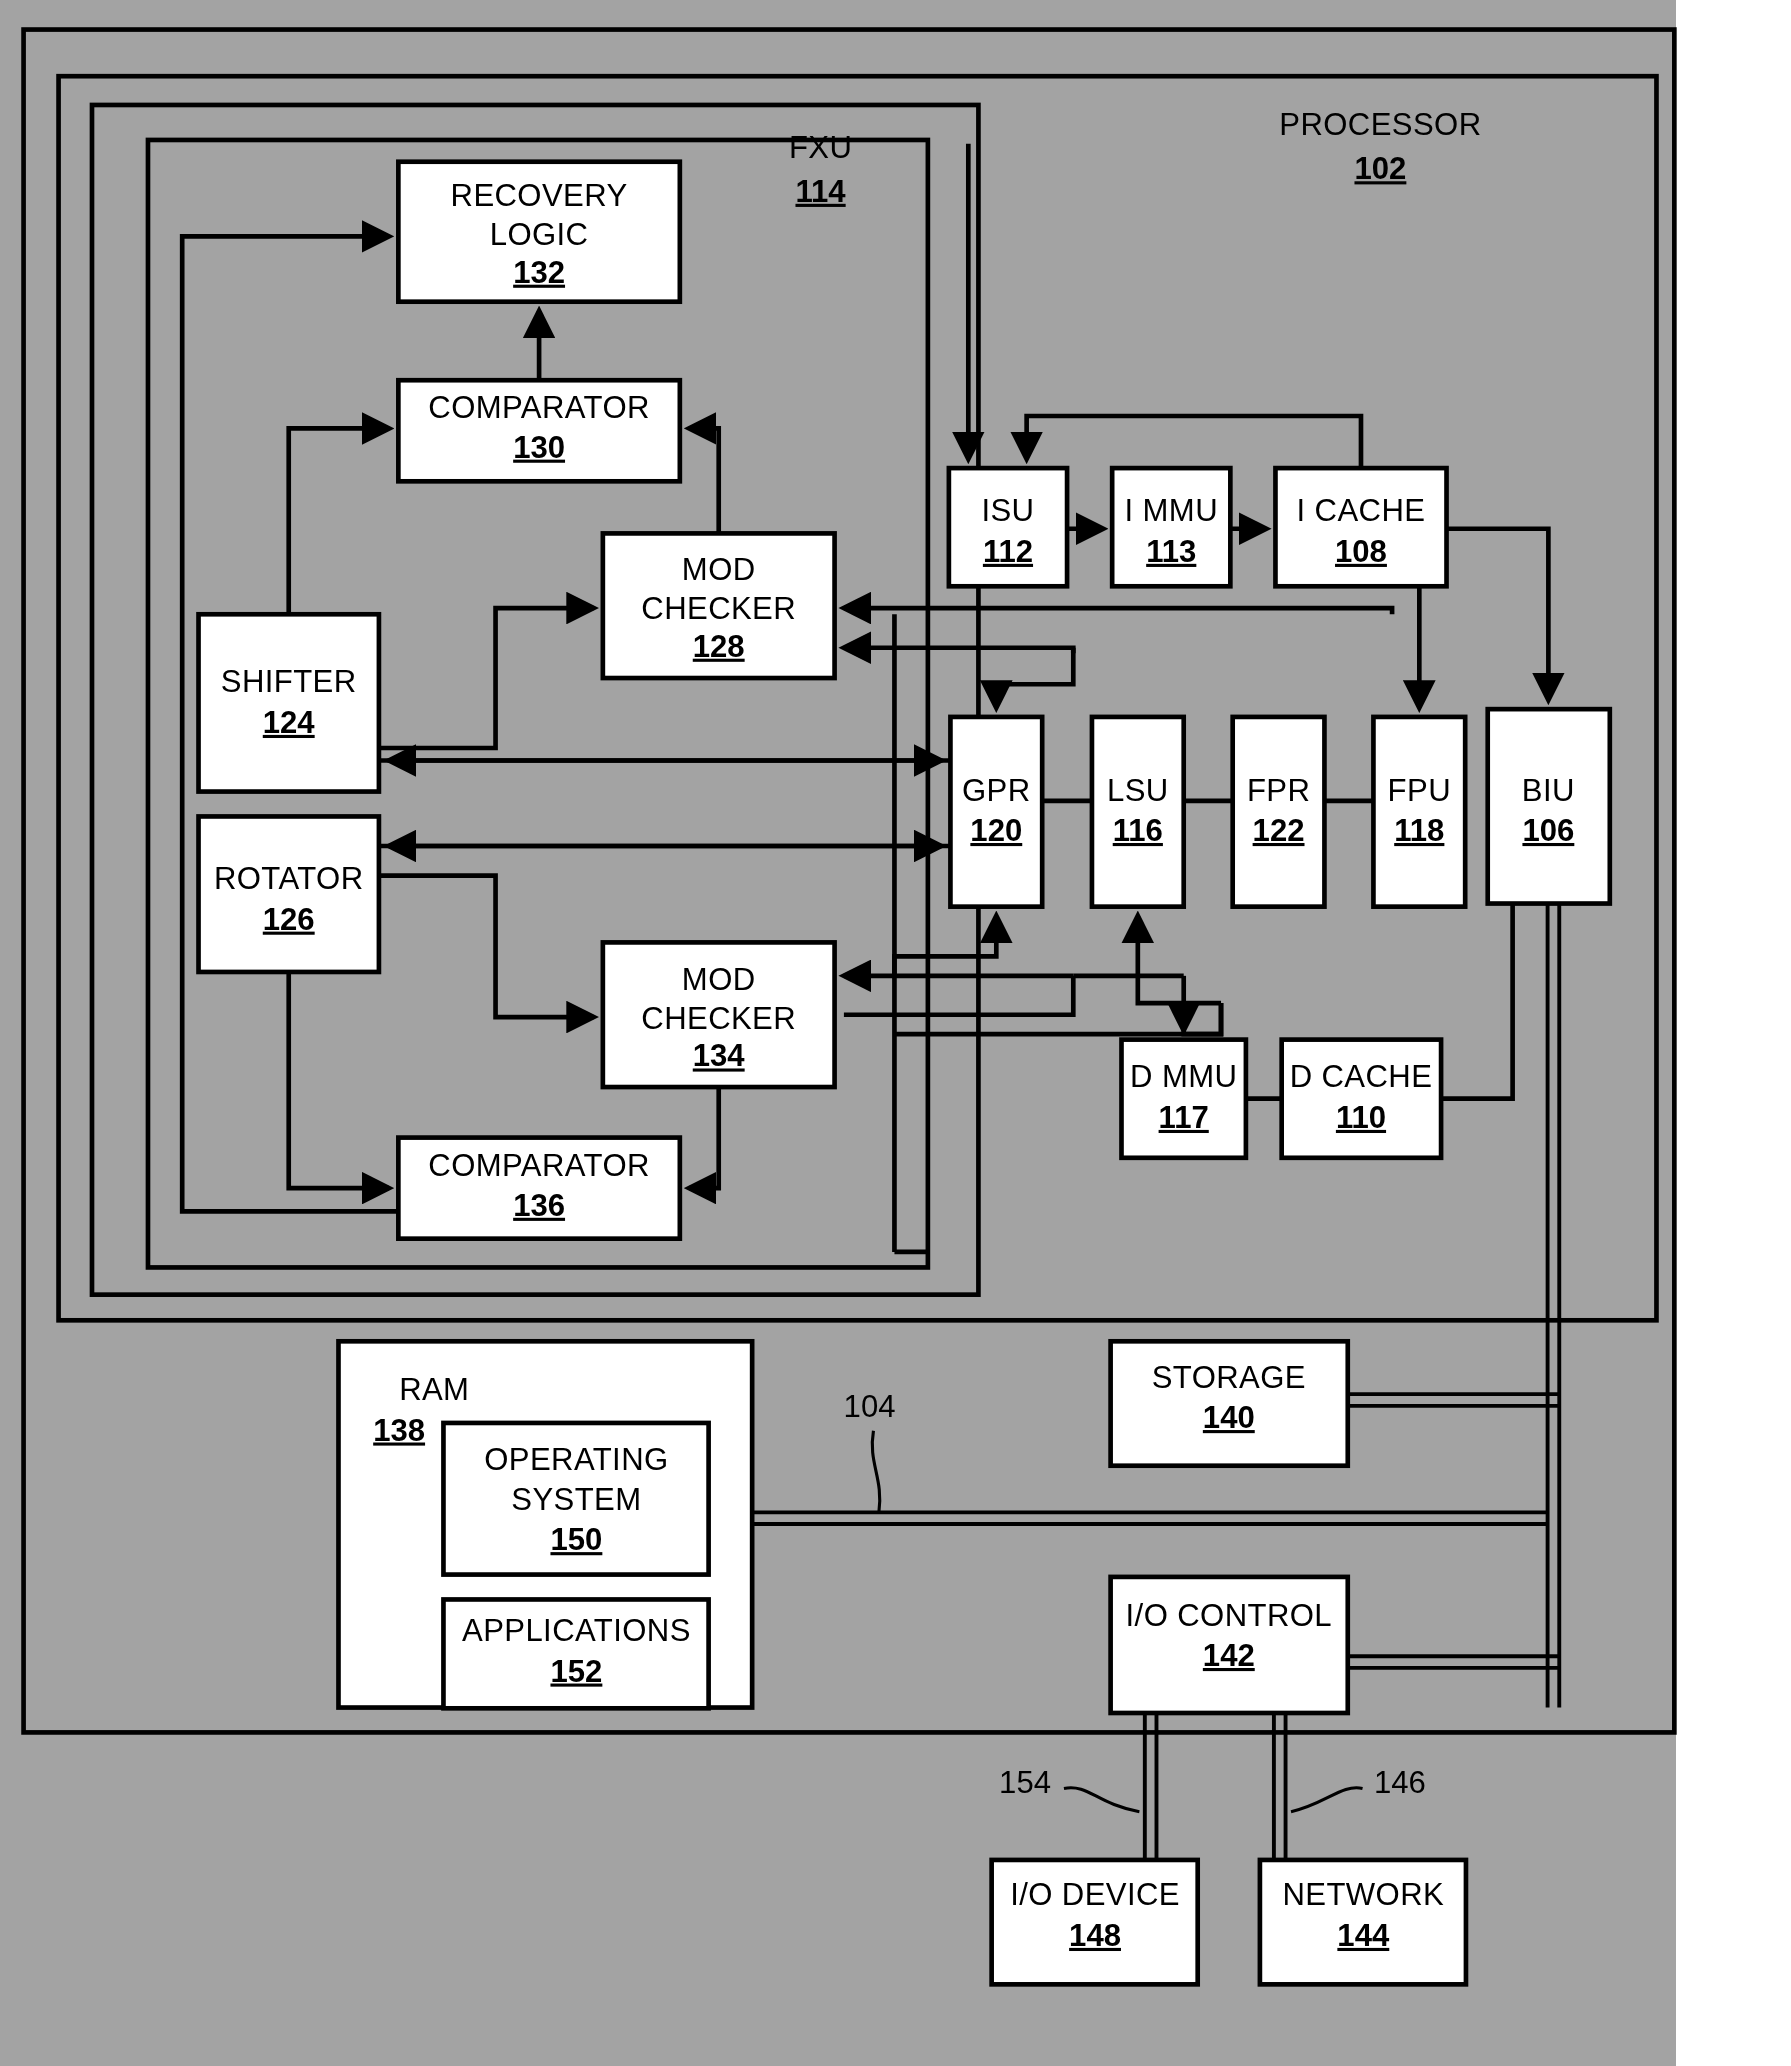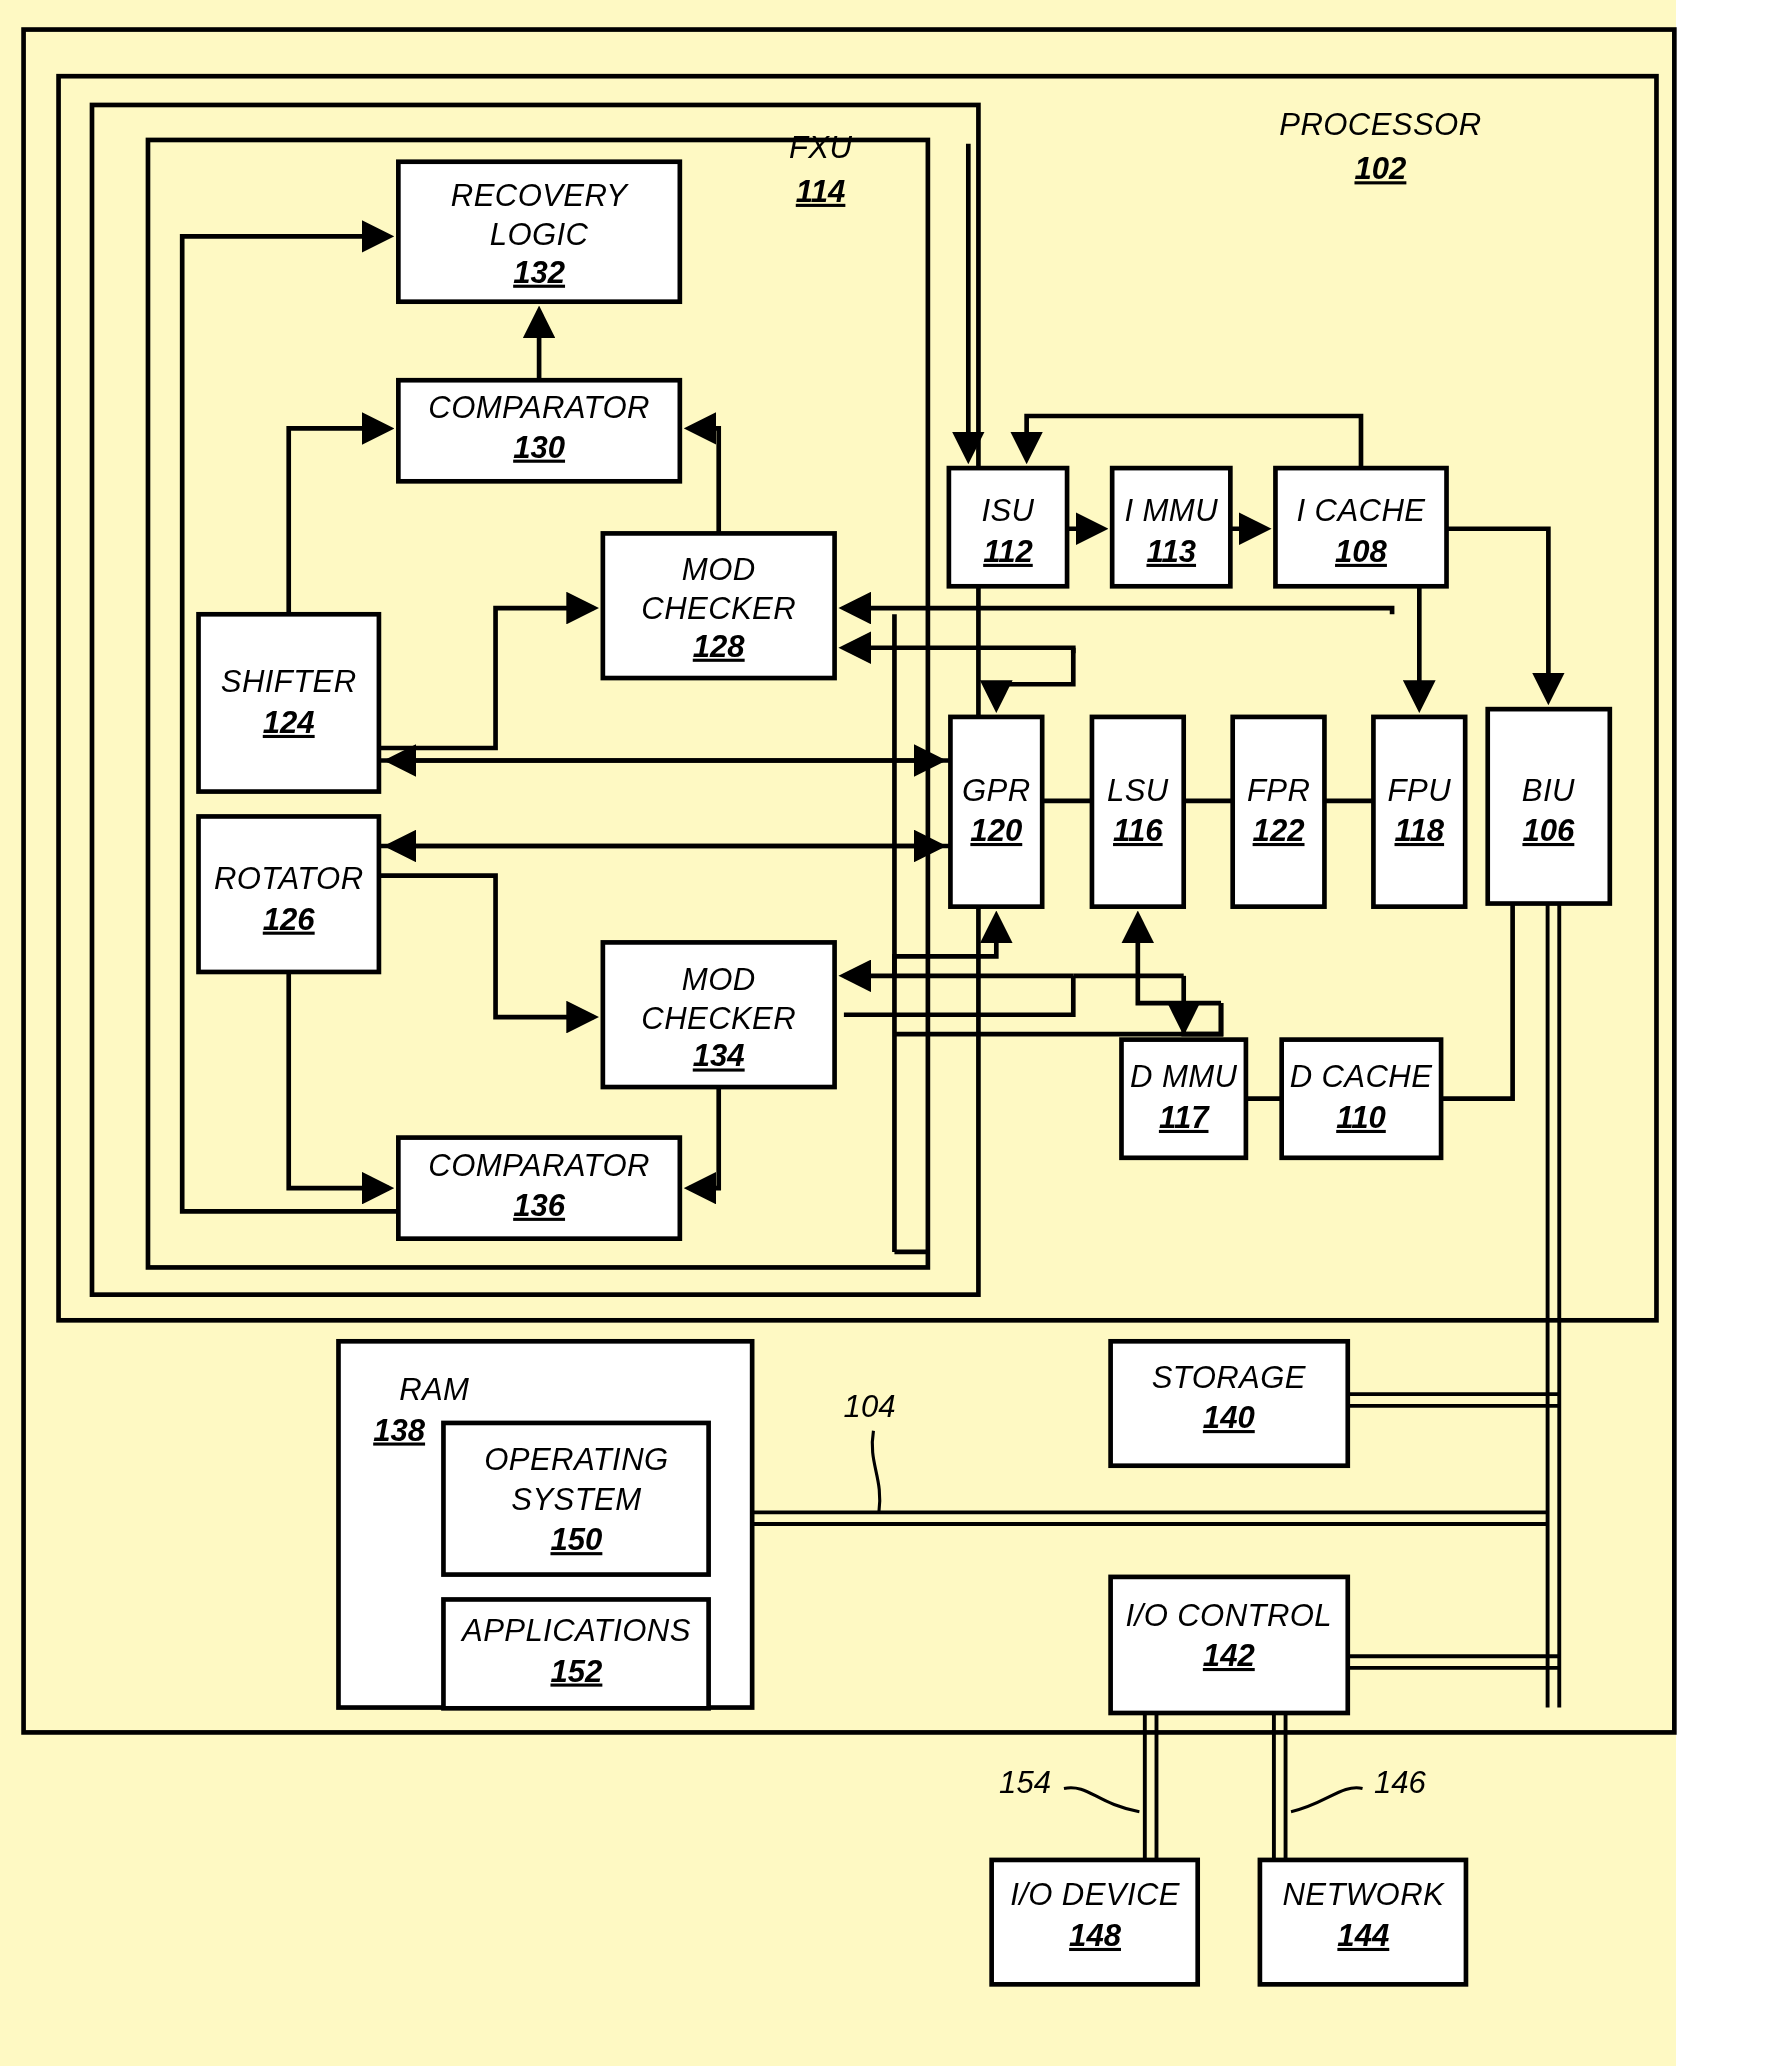--- a/index.html
+++ b/index.html
@@ -4,23 +4,22 @@
 <style>
   html, body {
     margin: 0;
     padding: 0;
     background: #ffffff;
   }
   #root {
     position: relative;
     width: 1676px;
     height: 2066px;
-    background: #fef9c3;
-    font-family: "Liberation Sans", sans-serif;
-    font-style: italic;
+    background: #a3a3a3;
+    font-family: "Liberation Sans", sans-serif;
   }
   svg.diagram {
     position: absolute;
     top: 0; left: 0;
     width: 1792px;
     height: 2066px;
   }
   .box-rect {
     fill: #ffffff;
     stroke: #000000;

